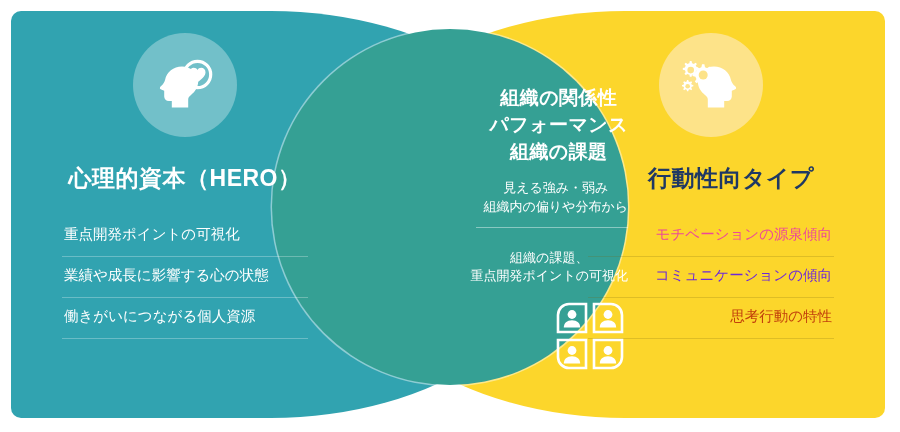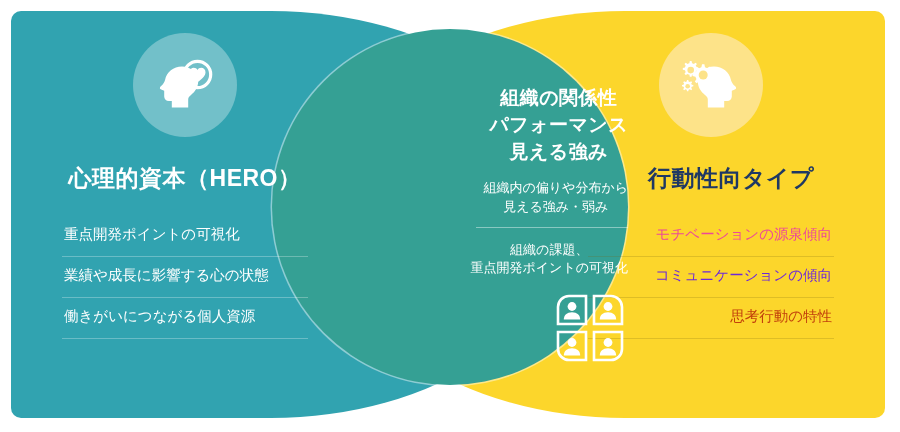--- a/index.html
+++ b/index.html
@@ -145,31 +145,31 @@
     <div class="panel-left" style="background: rgb(49, 163, 176);"></div>
 
     <div class="panel-right" style="background: rgb(252, 214, 43);"></div>
 
     <div class="center-circle" style="background: rgb(53, 160, 148);">
       <div class="center-content">
 
         <div class="center-title">
           <div>組織の関係性</div>
           <div>パフォーマンス</div>
-          <div>見える強み</div>
+          <div>組織の課題</div>
         </div>
 
         <div class="center-sub">
+          <div>見える強み・弱み</div>
           <div>組織内の偏りや分布から</div>
-          <div>見える強み・弱み</div>
         </div>
 
         <div class="center-div"></div>
 
-        <div class="center-sub" style="margin-top:4px">
+        <div class="center-sub" style="margin-top:12px">
           <div>組織の課題、</div>
           <div>重点開発ポイントの可視化</div>
         </div>
 
         <div class="clover">
           <svg class="svg-ico" width="76" height="76" viewBox="0 0 76 76" aria-hidden="true">
             <g fill="none" stroke="#ffffff" stroke-width="2.6">
               <path d="M34 6 H17 A11 11 0 0 0 6 17 V34 H34 Z"></path>
               <path d="M42 6 H59 A11 11 0 0 1 70 17 V34 H42 Z"></path>
               <path d="M34 70 H17 A11 11 0 0 1 6 59 V42 H34 Z"></path>

